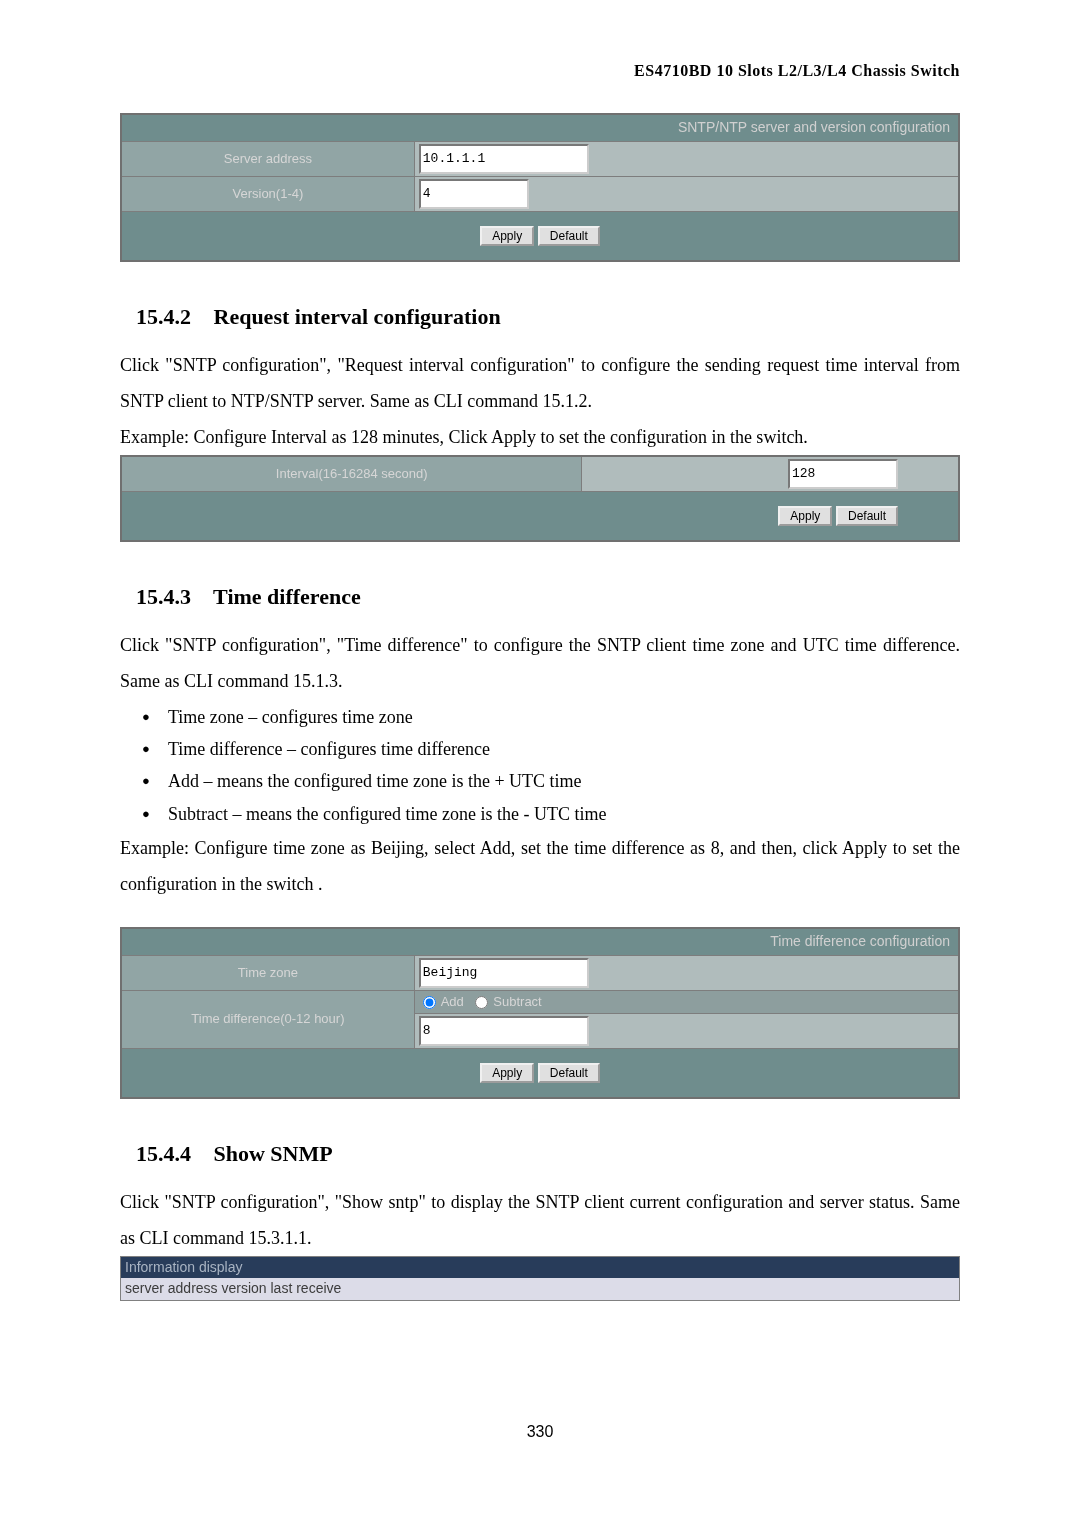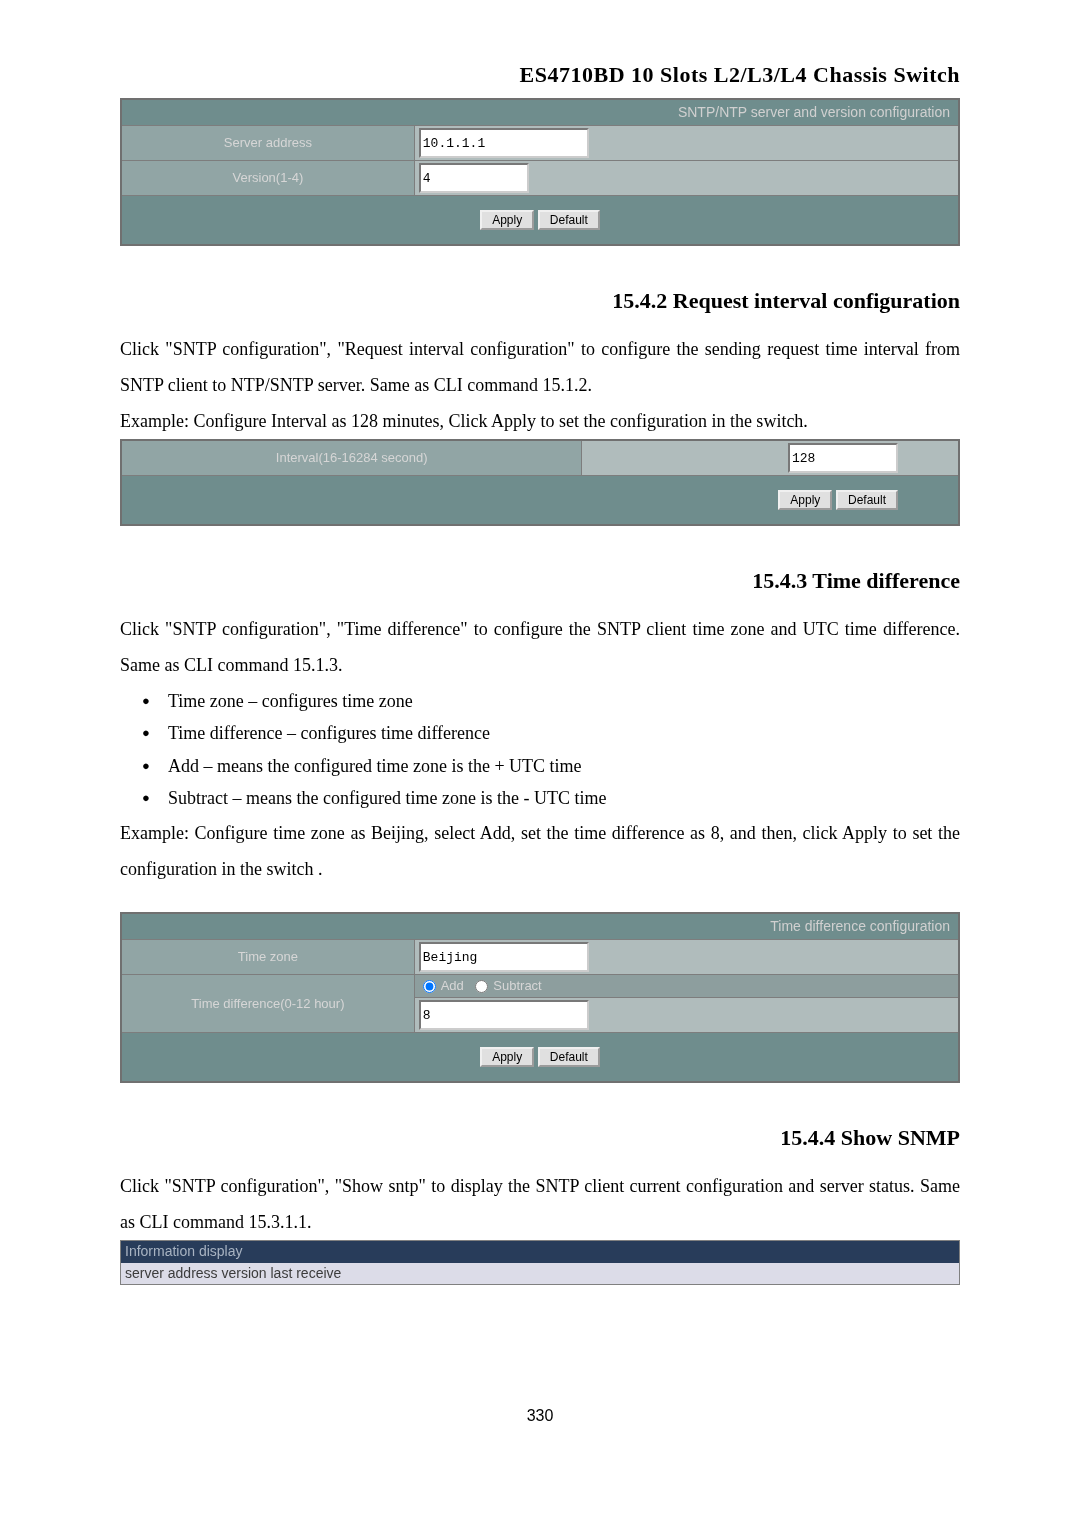--- a/index.html
+++ b/index.html
@@ -7,22 +7,22 @@
       background: #fff;
       font-family: "Times New Roman", Times, serif;
       width: 1080px;
       padding: 60px 120px 40px 120px;
       color: #000;
       line-height: 1.4;
     }
     .page-header {
       text-align: right;
       font-weight: bold;
-      font-size: 22px;
-      margin-bottom: 7px;
+      font-size: 16px;
+      margin-bottom: 31px;
       letter-spacing: 0.5px;
     }
     .config-table {
       width: 100%;
       border-collapse: collapse;
       border: 2px solid #707070;
       background: #6f8d8d;
       font-family: Arial, Verdana, sans-serif;
       font-size: 13px;
       margin-bottom: 35px;
@@ -76,21 +76,20 @@
       background: #e0e0e0;
       border: 2px outset #f0f0f0;
       cursor: pointer;
     }
     .radio-line { color: #d6d6d6; padding: 2px 4px; margin-top: 48px; }
     .radio-line input[type="radio"] { vertical-align: middle; margin-right: 2px; }
     h2.section-heading {
       font-size: 22px;
       font-weight: bold;
       margin: 40px 0 14px 16px;
-      text-align: right;
     }
     h2.section-heading .num { display: inline-block; min-width: 72px; }
     p.body, .body-block {
       font-size: 18px;
       line-height: 2.0;
       text-align: justify;
     }
     ul.bullets {
       list-style: none;
       margin: 2px 0 0 22px;

